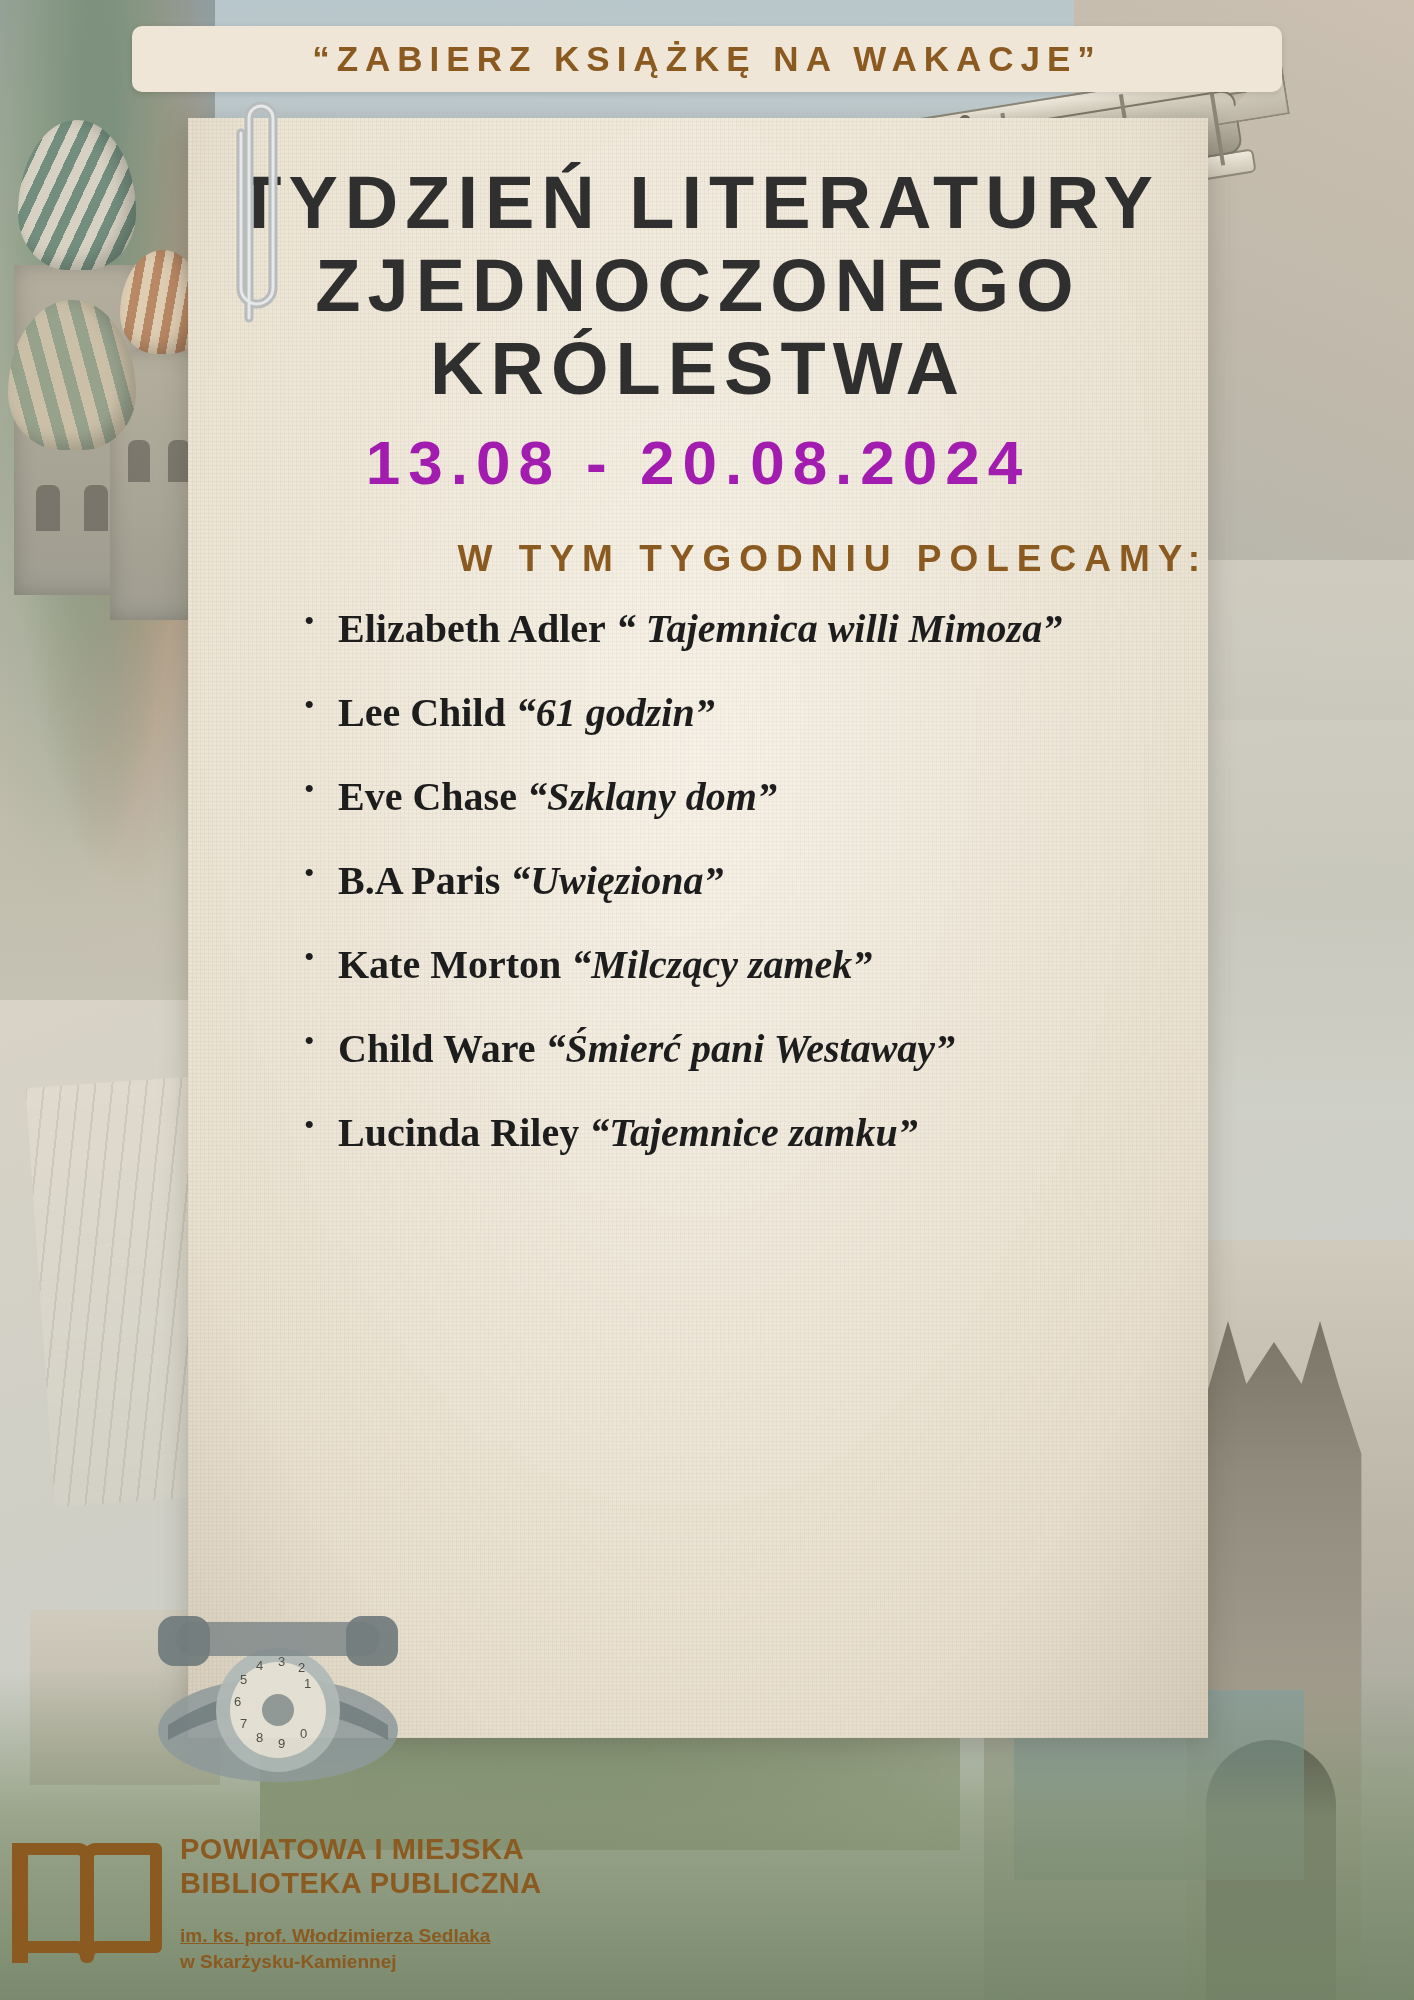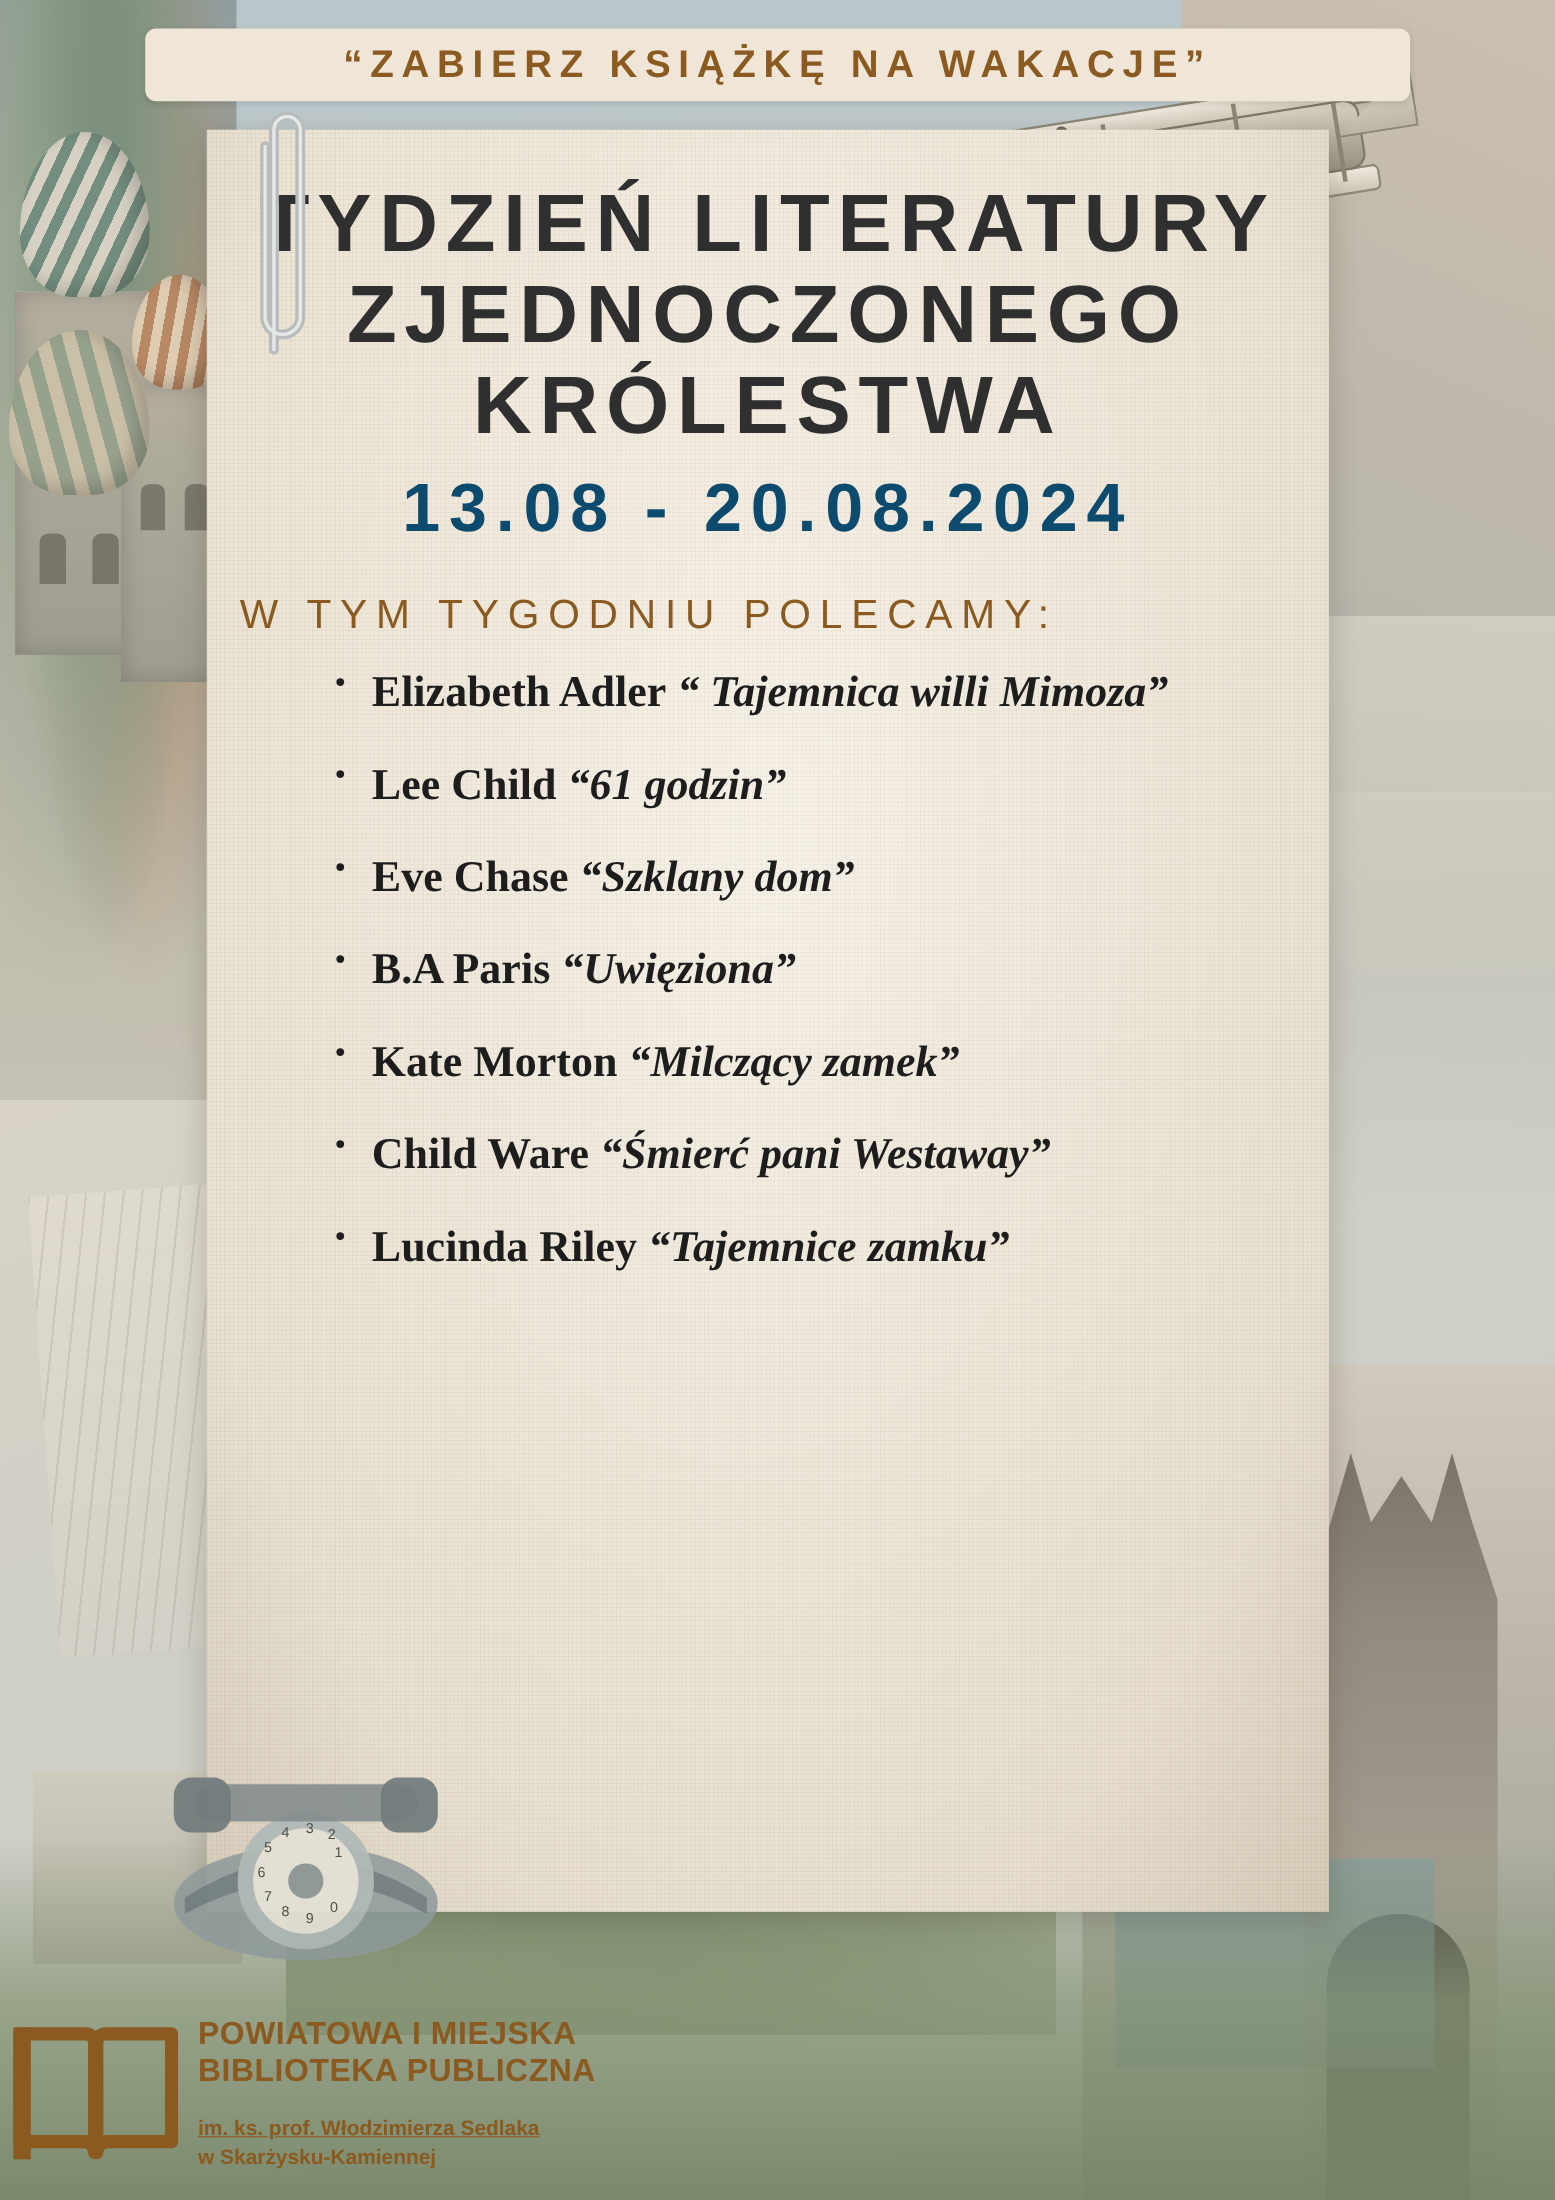--- a/index.html
+++ b/index.html
@@ -263,28 +263,28 @@
   .title .line2 { display: block; }
   .title .line3 { display: block; }
 
   .dates {
     margin: 16px 0 0 0;
     text-align: center;
     font-family: "Liberation Sans", sans-serif;
     font-weight: 700;
     font-size: 62px;
     letter-spacing: 8px;
-    color: #0c4a6e;
+    color: #a21caf;
   }
 
   .subtitle {
     margin: 40px 0 0 0;
-    text-align: left;
-    font-family: "Liberation Sans", sans-serif;
-    font-weight: 400;
+    text-align: right;
+    font-family: "Liberation Sans", sans-serif;
+    font-weight: 700;
     font-size: 37px;
     letter-spacing: 8px;
     color: #8a5a20;
     padding-left: 30px;
   }
 
   .book-list {
     margin: 26px 0 0 0;
     padding: 0 40px 0 150px;
     list-style: none;

